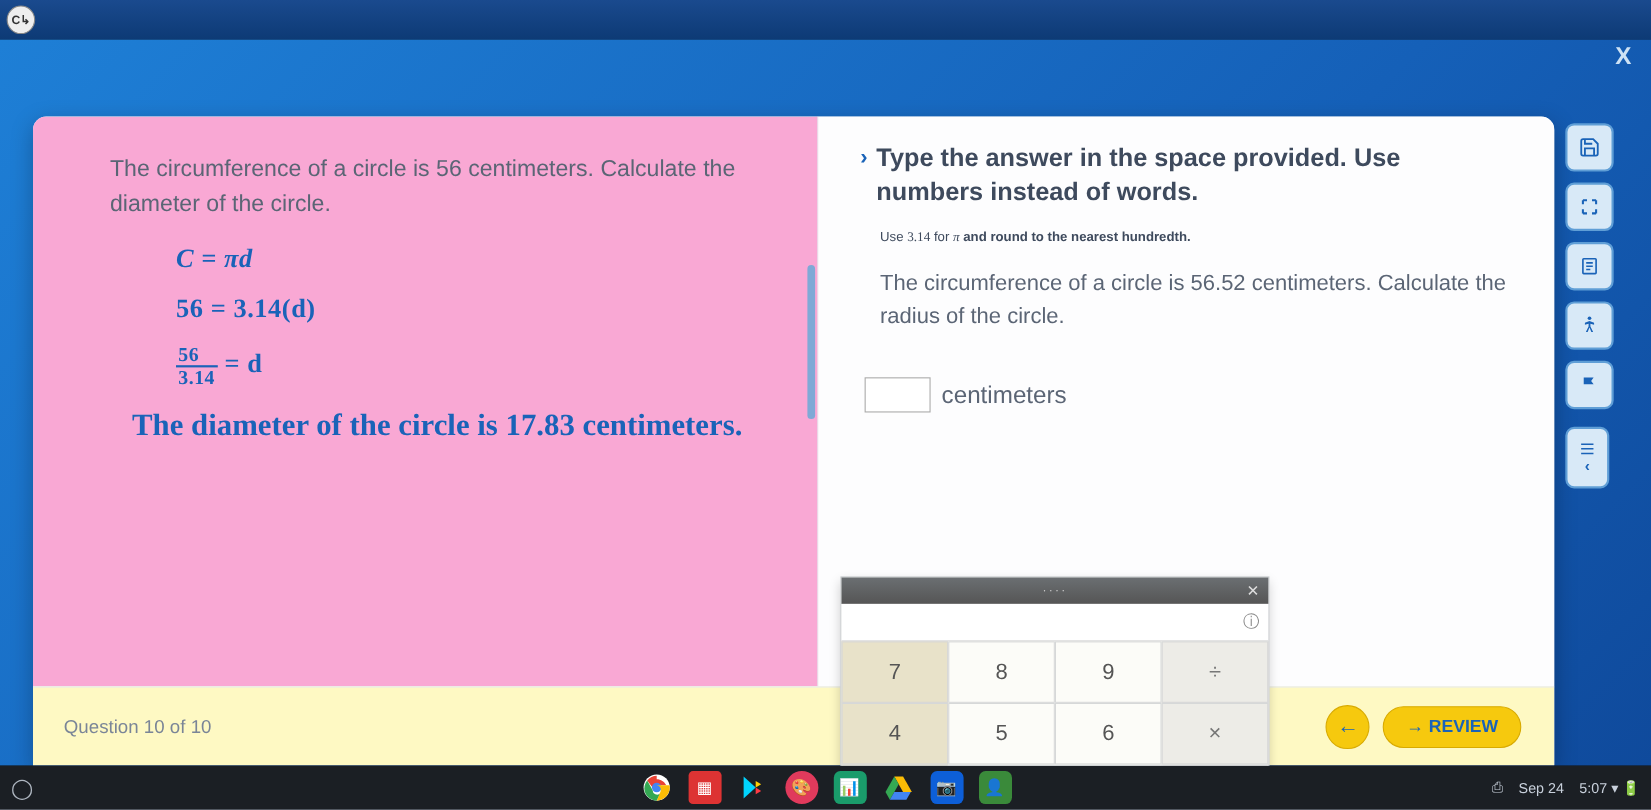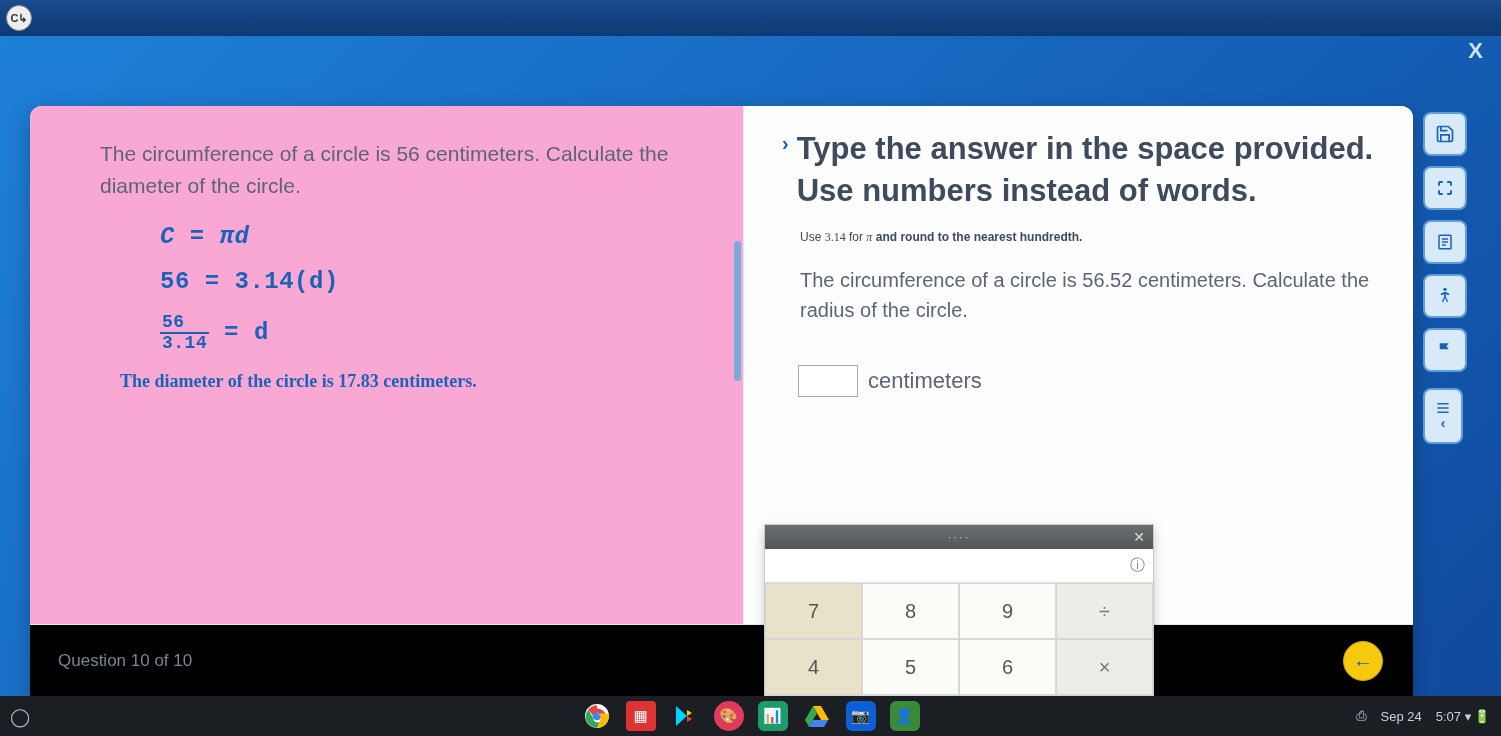--- a/index.html
+++ b/index.html
@@ -89,31 +89,31 @@
     background:#fdfdfe;
     position:relative;
   }
   .left-intro {
     color:#5b6575;
     font-size:21px;
     line-height:1.5;
     margin-bottom:22px;
   }
   .eq {
-    font-family: Liberation Mono, monospace;
+    font-family: Liberation Serif, serif;
     font-size:24px;
     color:#1a63b8;
     font-weight:600;
     margin:8px 0 18px 60px;
     letter-spacing:.5px;
   }
   .eq-conclusion {
     font-family: Georgia,'Times New Roman', serif;
     color:#1a63b8;
-    font-size:18px;
+    font-size:28px;
     font-weight:600;
     margin-top:12px;
     margin-left:20px;
   }
   .frac {
     display:inline-block;
     text-align:left;
     vertical-align:middle;
     font-size:18px;
     line-height:1.05;
@@ -128,54 +128,54 @@
   }
   .chev {
     color:#1a63b8;
     font-weight:bold;
     font-size:20px;
     margin-top:4px;
   }
   .right-title {
     color:#3e4a5d;
     font-weight:bold;
-    font-size:31px;
+    font-size:23px;
     line-height:1.35;
   }
   .right-sub {
     color:#3e4a5d;
     font-size:12px;
     margin-left:18px;
     margin-bottom:20px;
   }
   .right-sub .pi { font-style:italic; font-family:Georgia,serif; }
   .right-q {
     color:#5b6575;
     font-size:20px;
     margin-left:18px;
     line-height:1.5;
     margin-bottom:40px;
   }
   .answer-row {
     display:flex;
     align-items:center;
-    margin-left:16px;
+    margin-left:4px;
     gap:10px;
     font-size:22px;
     color:#5b6575;
   }
   .answer-input {
     width:60px;
     height:32px;
     border:1px solid #aaa;
     background:#fff;
   }
   .card-footer {
     border-top:1px solid #e6eaf0;
-    background:#000000;
+    background:#fef9c3;
     display:flex;
     align-items:center;
     padding:0 28px;
     height:72px;
     position:relative;
   }
   .q-counter {
     color:#7a8597;
     font-size:17px;
   }
@@ -372,20 +372,21 @@
               <button style="height:30px;">3</button>
               <button class="op" style="height:30px;">-</button>
             </div>
           </div>
         </div>
       </div>
       <div class="card-footer">
         <div class="q-counter">Question 10 of 10</div>
         <div class="nav-btns">
           <div class="back-btn">←</div>
+          <div class="review-btn">→ REVIEW</div>
         </div>
       </div>
     </div>
 
     <div class="side-rail">
       <div class="rail-btn">
           <svg width="20" height="20" viewBox="0 0 24 24" fill="none" stroke="#1a63b8" stroke-width="2">
             <path d="M19 21H5a2 2 0 0 1-2-2V5a2 2 0 0 1 2-2h11l5 5v11a2 2 0 0 1-2 2z"></path>
             <polyline points="17 21 17 13 7 13 7 21"></polyline>
             <polyline points="7 3 7 8 15 8"></polyline>

